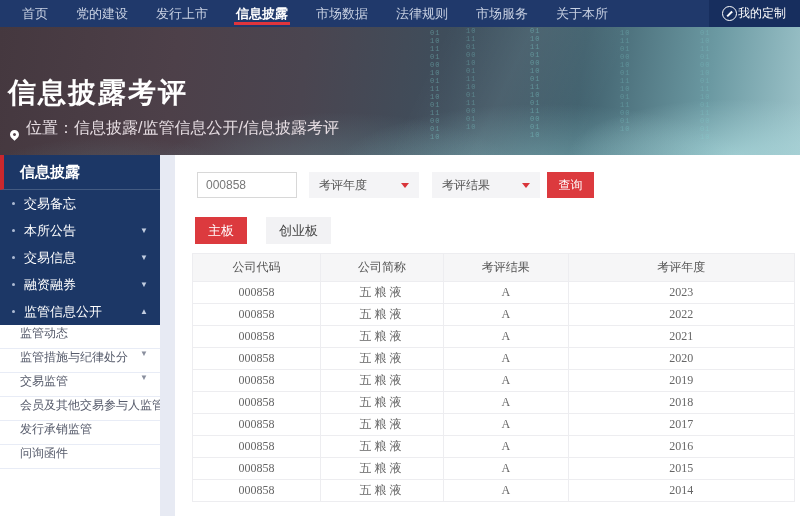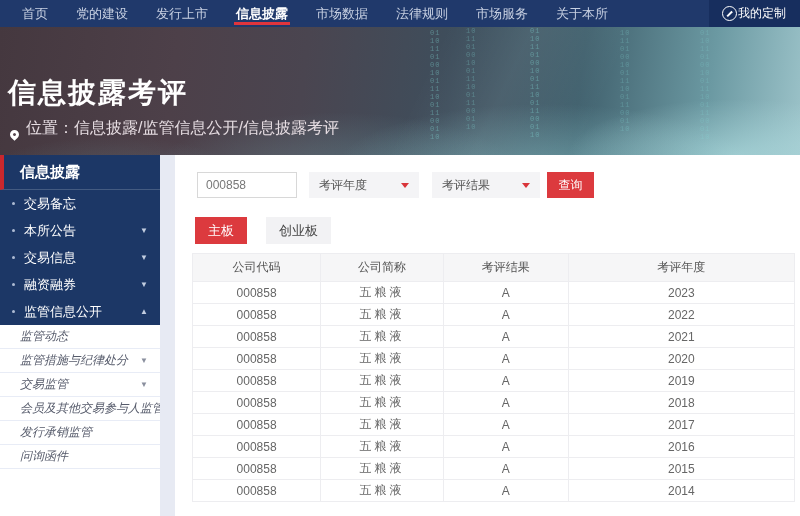--- a/index.html
+++ b/index.html
@@ -51,44 +51,44 @@
     background:#ffffff; }
   .sidebar-header { height:35px; background:#1c3766; border-left:4px solid #c9282e;
     display:flex; align-items:center; padding-left:16px; color:#fff;
     font-size:15px; font-weight:bold; border-bottom:1px solid rgba(255,255,255,.18); }
   .sidebar-menu { background:#1c3766; }
   .menu-item { height:27px; display:flex; align-items:center; padding:0 12px;
     color:#ffffff; font-size:13px; cursor:pointer; }
   .bullet { width:3px; height:3px; border-radius:50%; background:#aebbd4;
     margin-right:9px; flex:0 0 auto; }
   .menu-item .arrow { margin-left:auto; font-size:8px; color:#c2cde0; }
-  .sub-item { height:24px; display:flex; align-items:center; padding:0 12px 0 20px;
+  .sub-item { height:24px; display:flex; padding:0 12px 0 20px;
     font-size:12px; color:#565b6b; border-bottom:1px solid #e8ecf6;
-    background:#fff; cursor:pointer; white-space:nowrap; overflow:hidden;font-style:italic; }
+    background:#fff; cursor:pointer; white-space:nowrap; overflow:hidden; }
   .sub-item .arrow { margin-left:auto; font-size:8px; color:#8a8f9e; }
 
   
   .main { position:absolute; top:155px; left:175px; width:625px; height:361px;
     background:#ffffff; }
   .search-row { position:absolute; top:17px; left:22px; display:flex; }
   .code-input { width:100px; height:26px; border:1px solid #d8d8d8; background:#fff;
     font-size:12px; color:#777; padding:0 8px; font-family:inherit; }
   .dropdown { height:26px; background:#f4f4f6; display:flex; align-items:center;
     padding:0 10px; font-size:12px; color:#555; cursor:pointer; }
   .dd-year { width:110px; margin-left:12px; }
   .dd-result { width:108px; margin-left:13px; }
   .tri { margin-left:auto; width:0; height:0; border-left:4px solid transparent;
     border-right:4px solid transparent; border-top:5px solid #d9353a; }
   .search-btn { width:47px; height:26px; margin-left:7px; background:#dc3a3e;
     color:#fff; font-size:12px; border:none; cursor:pointer; font-family:inherit; }
   .tabs { position:absolute; top:62px; left:20px; display:flex; gap:19px; }
   .tab { height:27px; padding:0 13px; display:flex; align-items:center;
     font-size:13px; background:#f2f2f4; color:#444; cursor:pointer; }
   .tab.active { background:#dc3a3e; color:#fff; }
-  .table-wrap { position:absolute; top:98px; left:17px; right:5px; }
+  .table-wrap { position:absolute; top:98px; left:17px; right:5px;font-family:Liberation Serif, serif; }
   table { width:100%; border-collapse:collapse; table-layout:fixed; }
   th { height:28px; background:#f6f6f7; font-size:12px; font-weight:normal;
     color:#555; border:1px solid #ededf0; }
   td { height:22px; font-size:12px; color:#666; text-align:center;
     border:1px solid #ededf0; }
   td:nth-child(2) { letter-spacing:3px; }
 </style>
 </head>
 <body>
 

